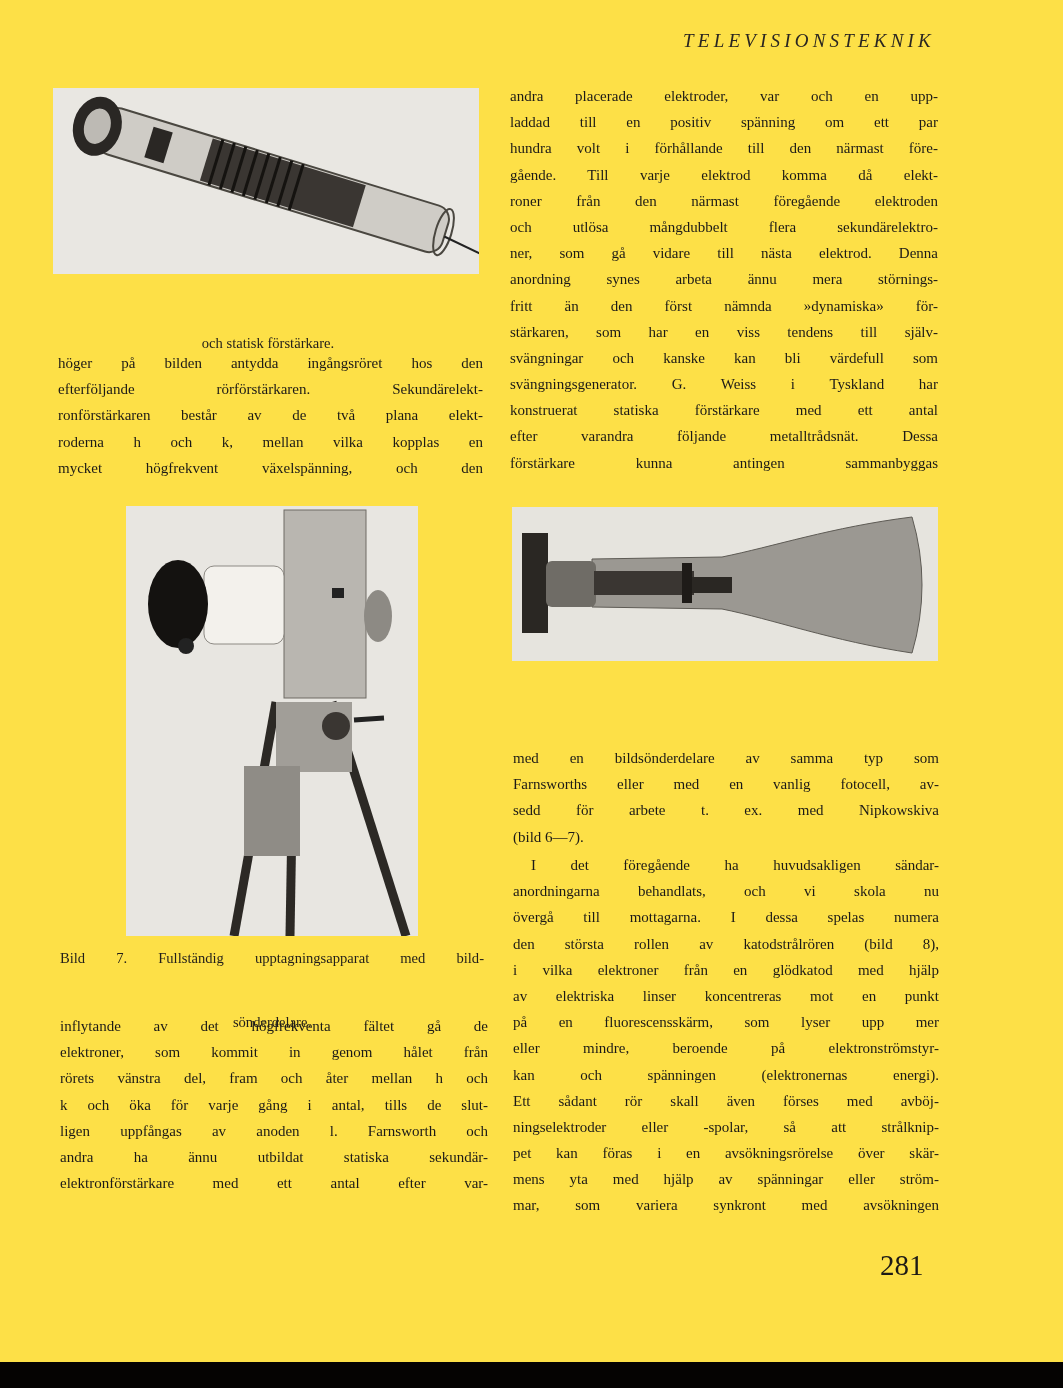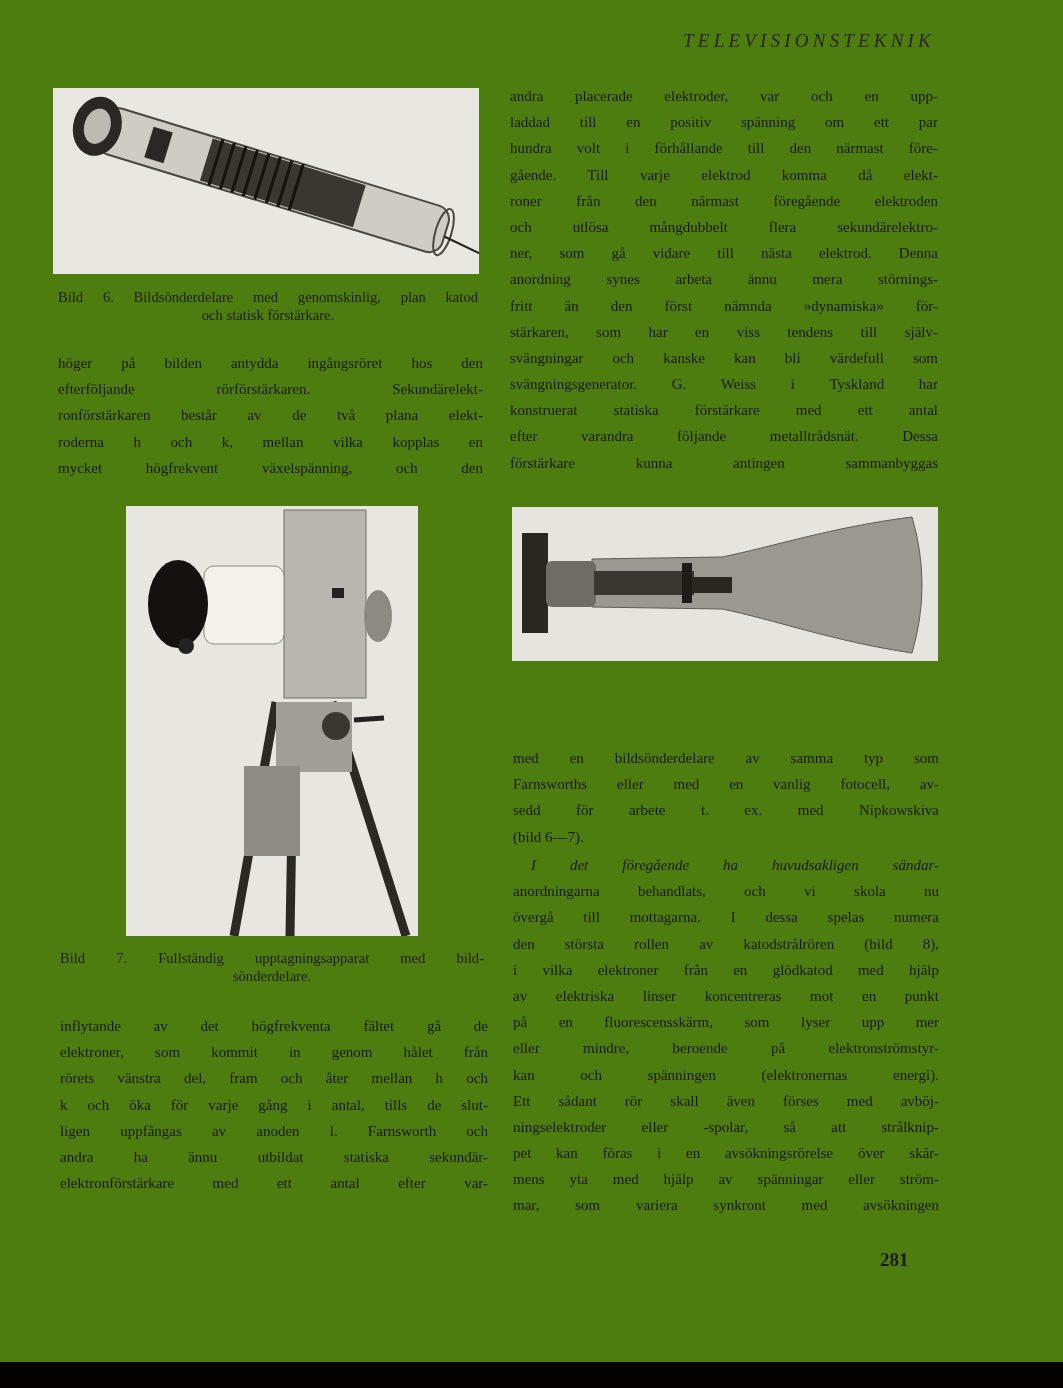--- a/index.html
+++ b/index.html
@@ -2,46 +2,46 @@
 <html><head>
 <meta charset="utf-8">
 <style>
   html, body { margin:0; padding:0; }
   body {
     width:1063px; height:1388px; position:relative; overflow:hidden;
     background:#fffdf7;
     font-family:"DejaVu Serif", "Liberation Serif", serif;
     color:#1c1a17;
   }
-  .page { position:absolute; left:0; top:0; width:1063px; height:1362px; background:#4d7c0f; }
+  .page { position:absolute; left:0; top:0; width:1063px; height:1362px; background:#fde047; }
   .bottom-bar { position:absolute; left:0; top:1362px; width:1063px; height:26px; background:#050302; }
   .running-head {
     position:absolute; left:600px; top:30px; width:335px; text-align:right;
     font-family:"Liberation Serif", serif; font-style:italic; font-size:19px; letter-spacing:4.2px;
     color:#2a2621;
   }
   .col { position:absolute; }
   .line {
     font-family:"Liberation Serif", serif;
     font-size:15px; line-height:26.2px; height:26.2px;
     text-align:justify; text-align-last:justify; white-space:nowrap; overflow:visible;
     color:#1c1a17;
   }
   .line.last { text-align-last:left; }
-  .line.indent { padding-left:18px; box-sizing:border-box;font-style:italic; }
+  .line.indent { padding-left:18px; box-sizing:border-box; }
   .caption {
     font-family:"Liberation Serif", serif; font-size:14.6px; line-height:17.5px; color:#211e1a;
   }
   .caption .cl { text-align:justify; text-align-last:justify; white-space:nowrap; }
-  .caption .cl.center { text-align:right; text-align-last:center; }
+  .caption .cl.center { text-align:right; text-align-last:center;margin-top:46px; }
   .figure { position:absolute; background:#e7e5df; overflow:hidden; }
   .figure svg { display:block; width:100%; height:100%; }
   .page-number {
     position:absolute; left:880px; top:1249px; font-family:"Liberation Serif", serif;
-    font-size:19px; font-weight:bold; color:#1d1a16;
+    font-size:29px; font-weight:normal; color:#1d1a16;
   }
 </style>
 </head>
 <body>
 
 <div class="page">
 
   <div class="running-head">TELEVISIONSTEKNIK</div>
 
   <div class="figure" style="left:53px;top:88px;width:426px;height:186px;">
@@ -62,21 +62,20 @@
           <line x1="232" y1="62" x2="232" y2="110"></line>
             <line x1="244" y1="62" x2="244" y2="110"></line>
         </g>
         <rect x="90" y="70" width="20" height="32" fill="#2a2724"></rect>
         <ellipse cx="398" cy="86" rx="8" ry="24" fill="none" stroke="#4a4740" stroke-width="2"></ellipse>
         <line x1="400" y1="90" x2="440" y2="96" stroke="#222" stroke-width="2"></line>
       </g>
     </svg>
   </div>
   <div class="caption col" style="left:58px;top:289px;width:420px;">
-    <div class="cl">Bild 6.  Bildsönderdelare med genomskinlig, plan katod</div>
     <div class="cl center">och statisk förstärkare.</div>
   </div>
 
   <div class="col" style="left:58px;top:350px;width:425px;">
     <div class="line">höger på bilden antydda ingångsröret hos den</div>
     <div class="line">efterföljande rörförstärkaren. Sekundärelekt-</div>
     <div class="line">ronförstärkaren består av de två plana elekt-</div>
     <div class="line">roderna h och k, mellan vilka kopplas en</div>
     <div class="line">mycket högfrekvent växelspänning, och den</div>
   </div>

